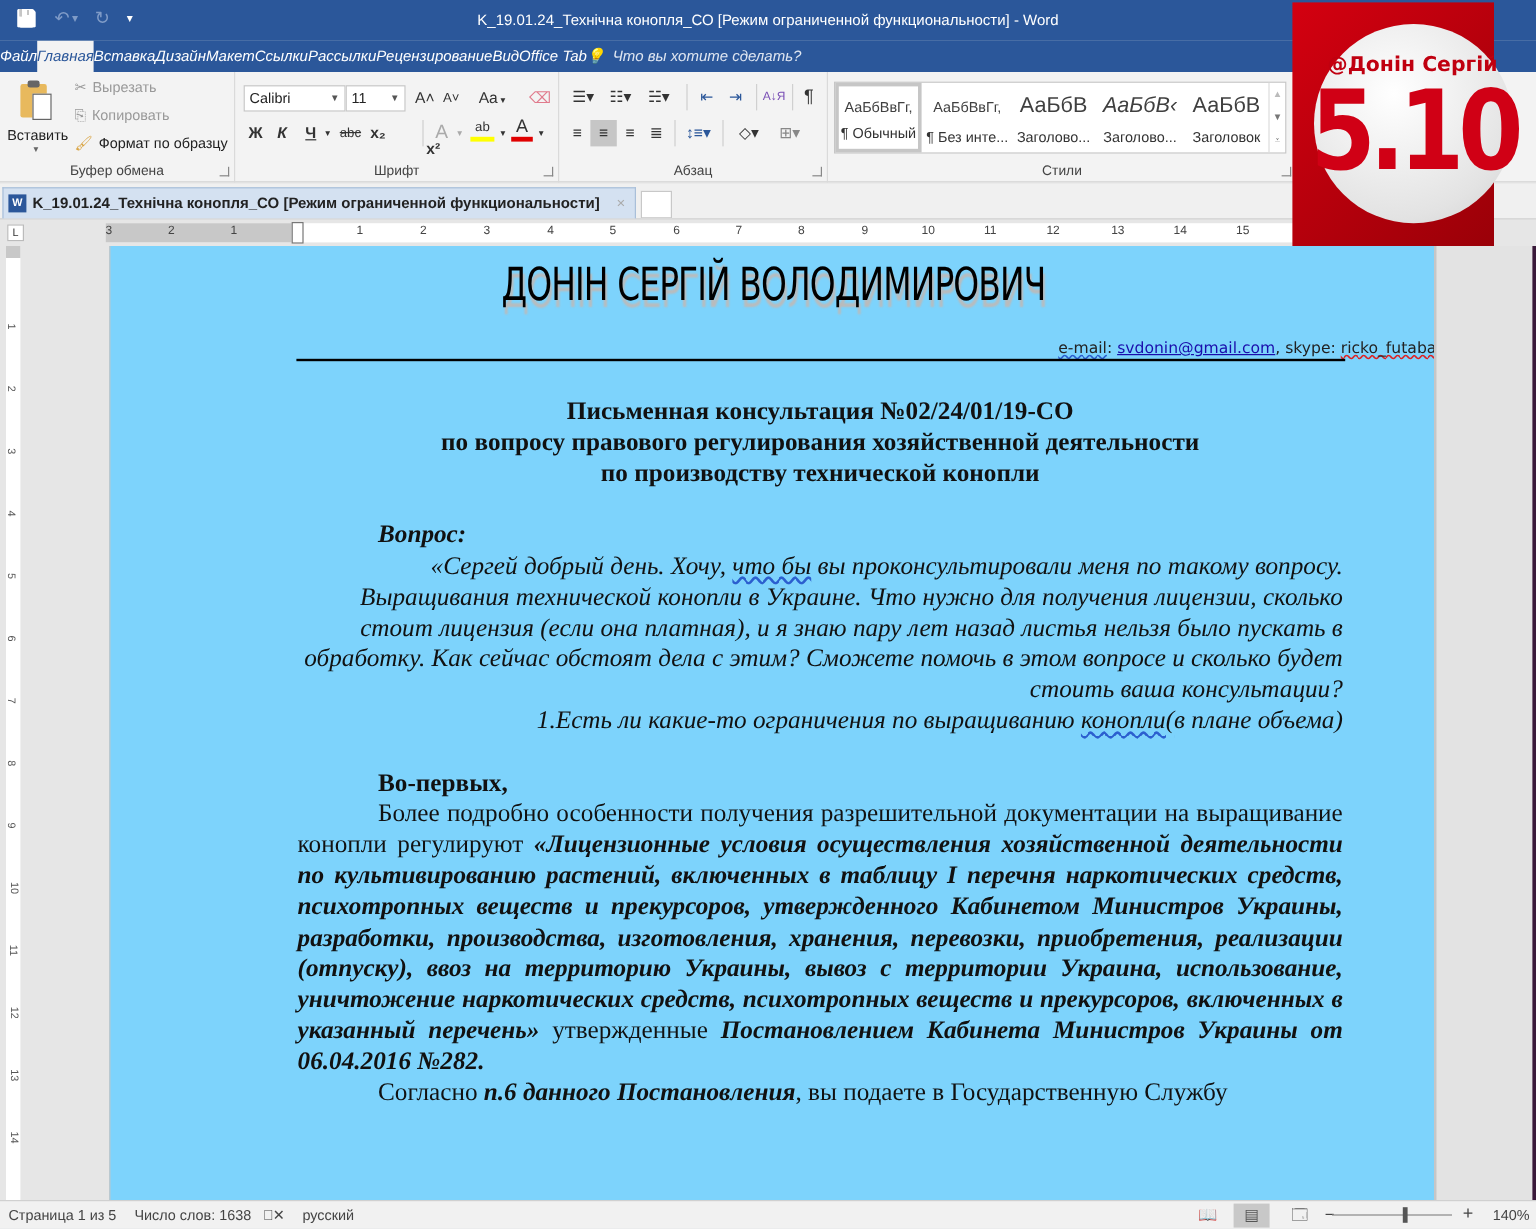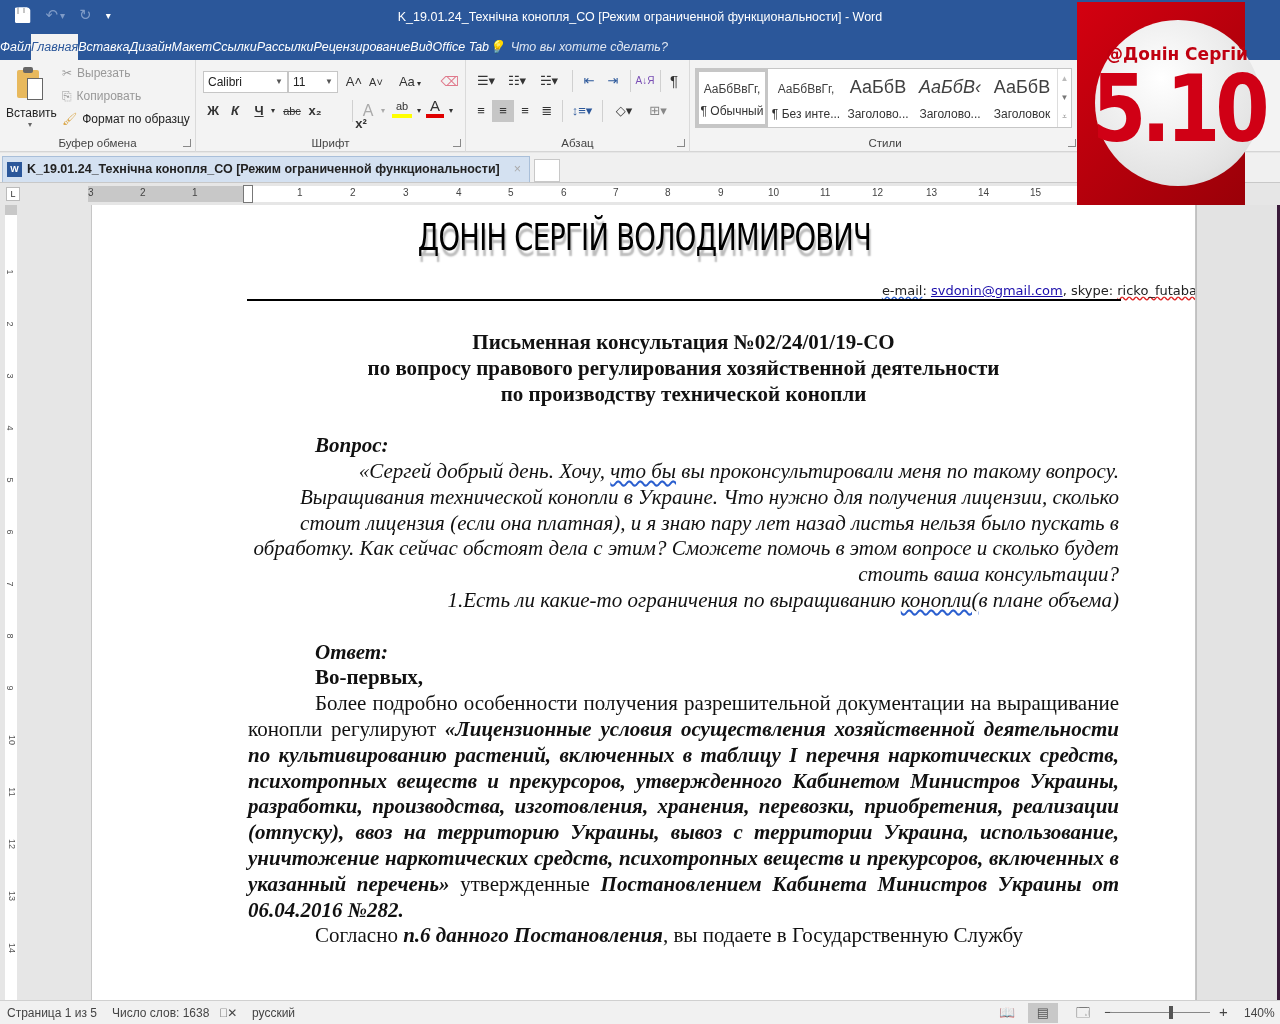--- a/index.html
+++ b/index.html
@@ -60,21 +60,21 @@
   .hruler .margin { position: absolute; left: 0; top: 0; height: 16px; width: 159px; background: #c8c8c8; }
   .hruler .num { position: absolute; top: 1px; }
   .indent-marker { position: absolute; left: 243px; top: 2px; width: 10px; height: 18px; border: 1px solid #777; background: #fff; }
 
   
   .vruler { position: absolute; left: 5px; top: 205px; width: 12px; height: 795px; background: #fff; font-size: 9px; color: #555; }
   .vruler .top { position: absolute; left: 0; top: 0; width: 12px; height: 10px; background: #c8c8c8; }
   .vruler .num { position: absolute; left: 2px; transform: rotate(90deg); }
 
   
-  .page { position: absolute; left: 91px; top: 205px; width: 1105px; height: 795px; background: #ffffff; border-left: 1px solid #c6c6c6; border-right: 1px solid #c6c6c6; overflow: hidden; }
+  .page { position: absolute; left: 91px; top: 205px; width: 1105px; height: 795px; background: #7dd3fc; border-left: 1px solid #c6c6c6; border-right: 1px solid #c6c6c6; overflow: hidden; }
   .hdr-name { position: absolute; left: 0; width: 1105px; top: 10px; text-align: center; font-size: 38px; letter-spacing: -1px; color: #000; font-family: "DejaVu Sans", sans-serif; transform: scaleX(0.72); text-shadow: 2px 6px 2px #bbb; }
   .hdr-contact { position: absolute; left: 0; width: 1105px; top: 78px; text-align: right; font-size: 13px; color: #222; font-family: "DejaVu Sans", sans-serif; }
   .hdr-contact .link { color: #1a0dab; text-decoration: underline; }
   .hdr-contact .squig { text-decoration: underline wavy #d22; }
   .hdr-contact .squigb { text-decoration: underline wavy #2b5fcf; }
   .hdr-rule { position: absolute; left: 155px; top: 94px; width: 874px; height: 2px; background: #000; }
 
   .body { position: absolute; left: 156px; top: 125px; width: 871px; font-family: "Liberation Serif", "DejaVu Serif", serif; font-size: 21px; color: #111; line-height: 25.8px; }
   .center-title { text-align: center; font-weight: bold; }
   .para { text-align: justify; text-indent: 67px; }
@@ -310,21 +310,20 @@
 
     <div class="body">
       <div class="center-title">Письменная консультация №02/24/01/19-СО</div>
       <div class="center-title">по вопросу правового регулирования хозяйственной деятельности</div>
       <div class="center-title">по производству технической конопли</div>
       <div class="gap"></div>
       <div class="ind bi">Вопрос:</div>
       <div class="para it"><span>«Сергей добрый день. Хочу, </span><span class="wavy">что бы</span><span> вы проконсультировали меня по такому вопросу. Выращивания технической конопли в Украине. Что нужно для получения лицензии, сколько стоит лицензия (если она платная), и я знаю пару лет назад листья нельзя было пускать в обработку. Как сейчас обстоят дела с этим? Сможете помочь в этом вопросе и сколько будет стоить ваша консультации?</span></div>
       <div class="ind it"><span>1.Есть ли какие-то ограничения по выращиванию </span><span class="wavy">конопли(</span><span>в плане объема)</span></div>
       <div class="gap"></div>
-      <div class="ind bi">Ответ:</div>
       <div class="ind b">Во-первых,</div>
       <div class="para"><span>Более подробно особенности получения разрешительной документации на выращивание конопли регулируют </span><span class="bi">«Лицензионные условия осуществления хозяйственной деятельности по культивированию растений, включенных в таблицу I перечня наркотических средств, психотропных веществ и прекурсоров, утвержденного Кабинетом Министров Украины, разработки, производства, изготовления, хранения, перевозки, приобретения, реализации (отпуску), ввоз на территорию Украины, вывоз с территории Украина, использование, уничтожение наркотических средств, психотропных веществ и прекурсоров, включенных в указанный перечень»</span><span> утвержденные </span><span class="bi">Постановлением Кабинета Министров Украины от 06.04.2016 №282.</span></div>
       <div class="para"><span>Согласно </span><span class="bi">п.6 данного Постановления</span><span>, вы подаете в Государственную Службу</span></div>
     </div>
   </div>
 
   <div class="rightbar">
     <div class="edge"></div>
   </div>
 

